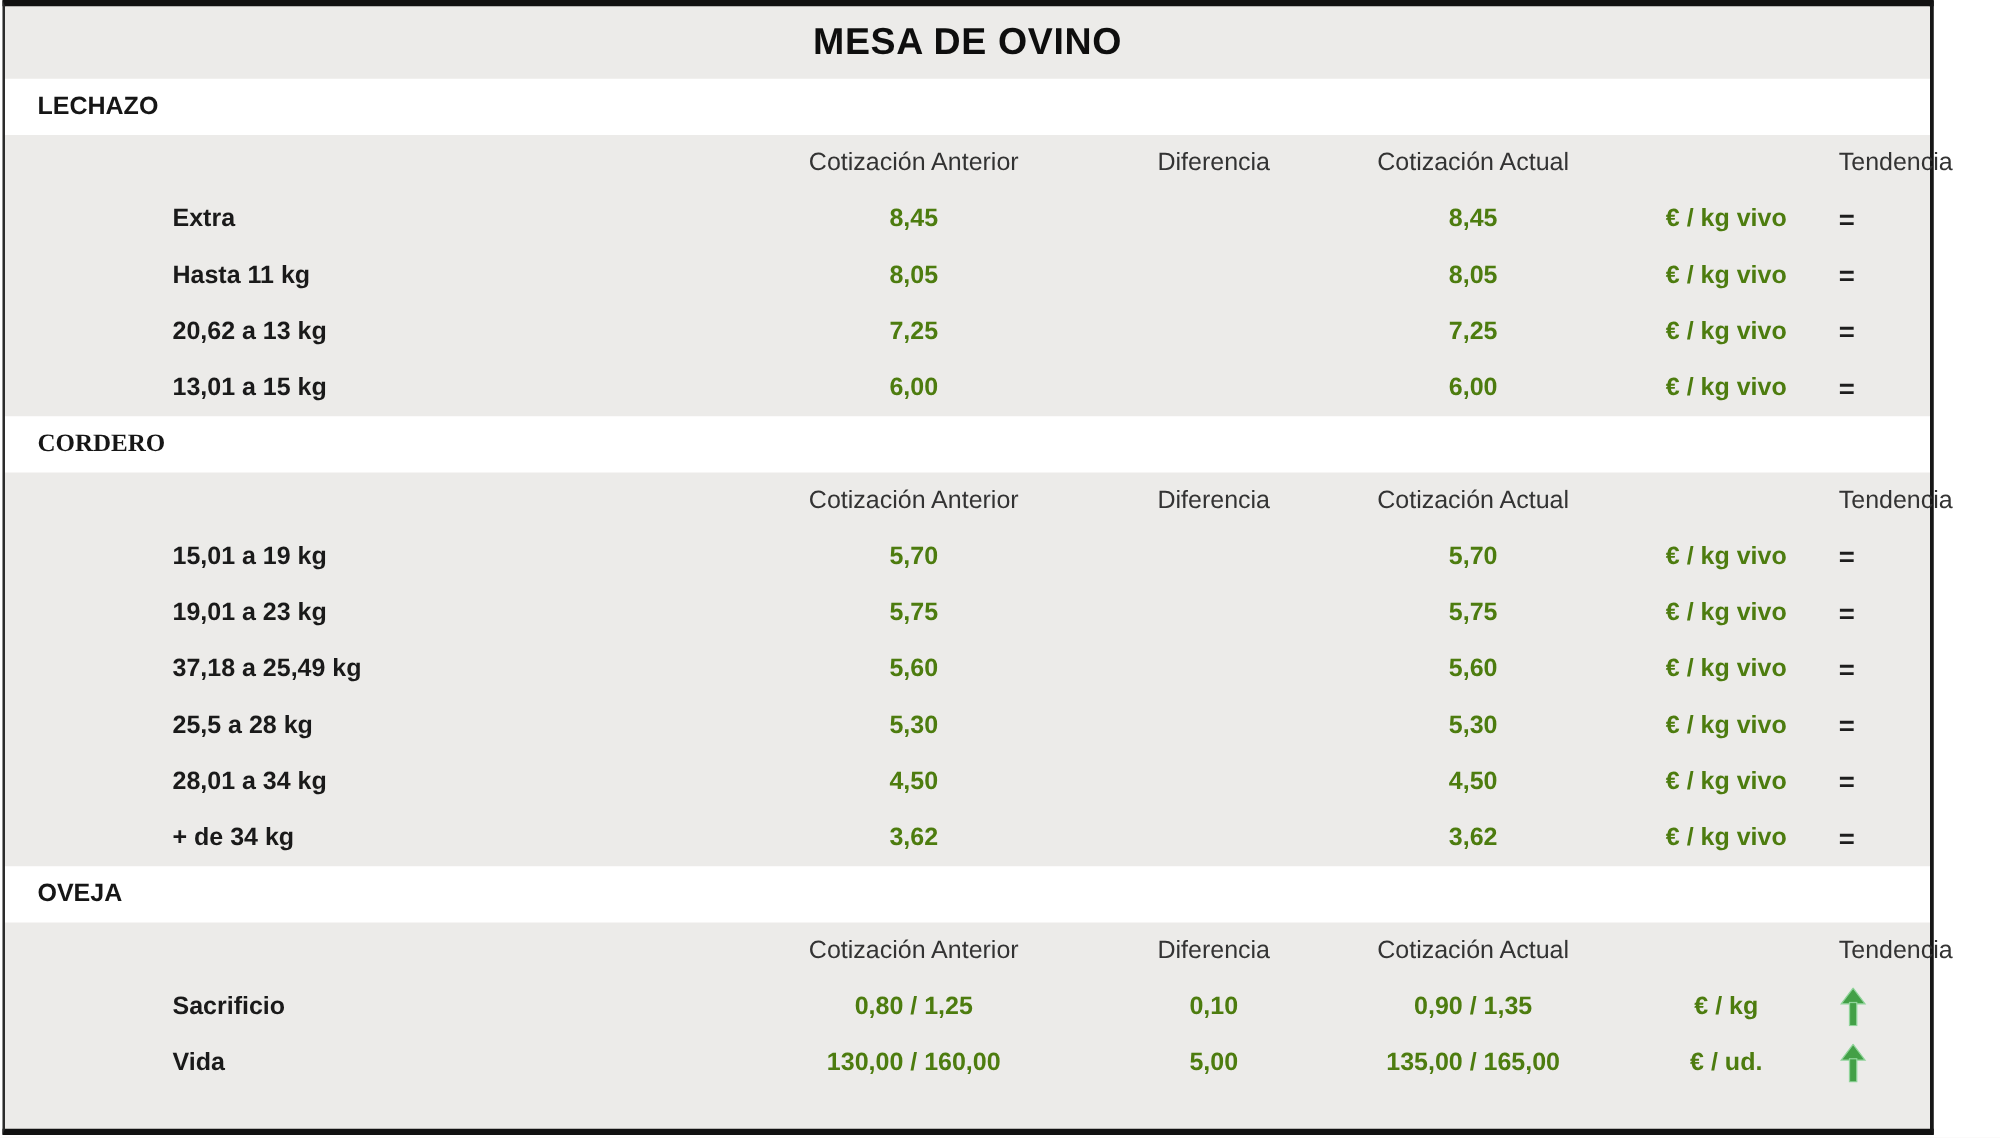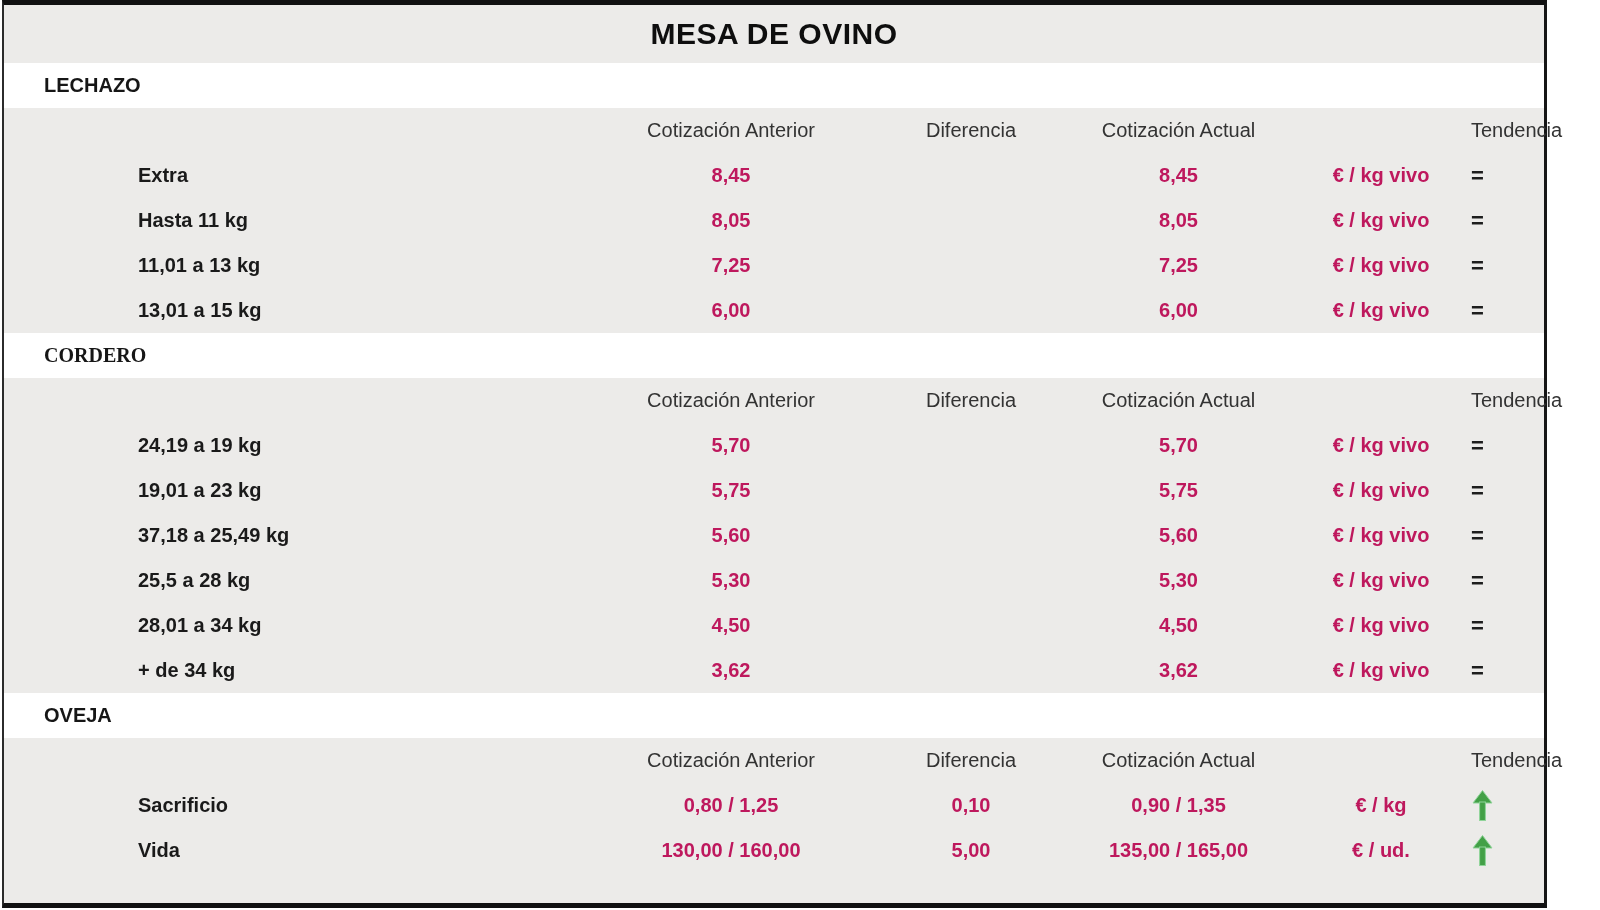--- a/index.html
+++ b/index.html
@@ -32,21 +32,21 @@
     font-weight: bold;
     font-size: 30px;
     letter-spacing: 0.5px;
     color: #0e0e0e;
   }
   .section-row {
     background: #ffffff;
     height: 45px;
     display: flex;
     align-items: center;
-    padding-left: 40px;
+    padding-left: 26px;
     font-weight: bold;
     font-size: 20px;
     color: #161616;
   }
   .grid-row {
     display: grid;
     grid-template-columns: 555px 290px 190px 225px 180px 97px;
     height: 45px;
     align-items: center;
     margin-left: 27px;
@@ -57,21 +57,21 @@
     padding-left: 107px;
     font-weight: bold;
     font-size: 20px;
   }
   .header-row { font-size: 20px; color: #333333; font-weight: normal; }
   .header-row .cell-label { padding-left: 25px; font-weight: normal; }
   .data-row .cell-num,
   .data-row .cell-unit {
     font-weight: bold;
     font-size: 20px;
-    color: #be185d;
+    color: #4d7c0f;
   }
   .cell-trend {
     text-align: left;
     padding-right: 18px;
   }
   .header-row .cell-trend { padding-right: 5px; }
   .equal-sign {
     font-weight: bold;
     font-size: 22px;
     color: #1d1d1d;
@@ -112,21 +112,21 @@
         </div>
         <div class="grid-row data-row">
           <div class="cell-label">Hasta 11 kg</div>
           <div class="cell cell-num">8,05</div>
           <div class="cell cell-num"></div>
           <div class="cell cell-num">8,05</div>
           <div class="cell cell-unit">€ / kg vivo</div>
           <div class="cell-trend"><div class="equal-sign" style="display: inline;">=</div></div>
         </div>
         <div class="grid-row data-row">
-          <div class="cell-label">11,01 a 13 kg</div>
+          <div class="cell-label">20,62 a 13 kg</div>
           <div class="cell cell-num">7,25</div>
           <div class="cell cell-num"></div>
           <div class="cell cell-num">7,25</div>
           <div class="cell cell-unit">€ / kg vivo</div>
           <div class="cell-trend"><div class="equal-sign" style="display: inline;">=</div></div>
         </div>
         <div class="grid-row data-row">
           <div class="cell-label">13,01 a 15 kg</div>
           <div class="cell cell-num">6,00</div>
           <div class="cell cell-num"></div>
@@ -139,21 +139,21 @@
         </div>
         <div class="grid-row header-row">
           <div class="cell-label"></div>
           <div class="cell">Cotización Anterior</div>
           <div class="cell">Diferencia</div>
           <div class="cell">Cotización Actual</div>
           <div class="cell"></div>
           <div class="cell-trend">Tendencia</div>
         </div>
         <div class="grid-row data-row">
-          <div class="cell-label">24,19 a 19 kg</div>
+          <div class="cell-label">15,01 a 19 kg</div>
           <div class="cell cell-num">5,70</div>
           <div class="cell cell-num"></div>
           <div class="cell cell-num">5,70</div>
           <div class="cell cell-unit">€ / kg vivo</div>
           <div class="cell-trend"><div class="equal-sign" style="display: inline;">=</div></div>
         </div>
         <div class="grid-row data-row">
           <div class="cell-label">19,01 a 23 kg</div>
           <div class="cell cell-num">5,75</div>
           <div class="cell cell-num"></div>

